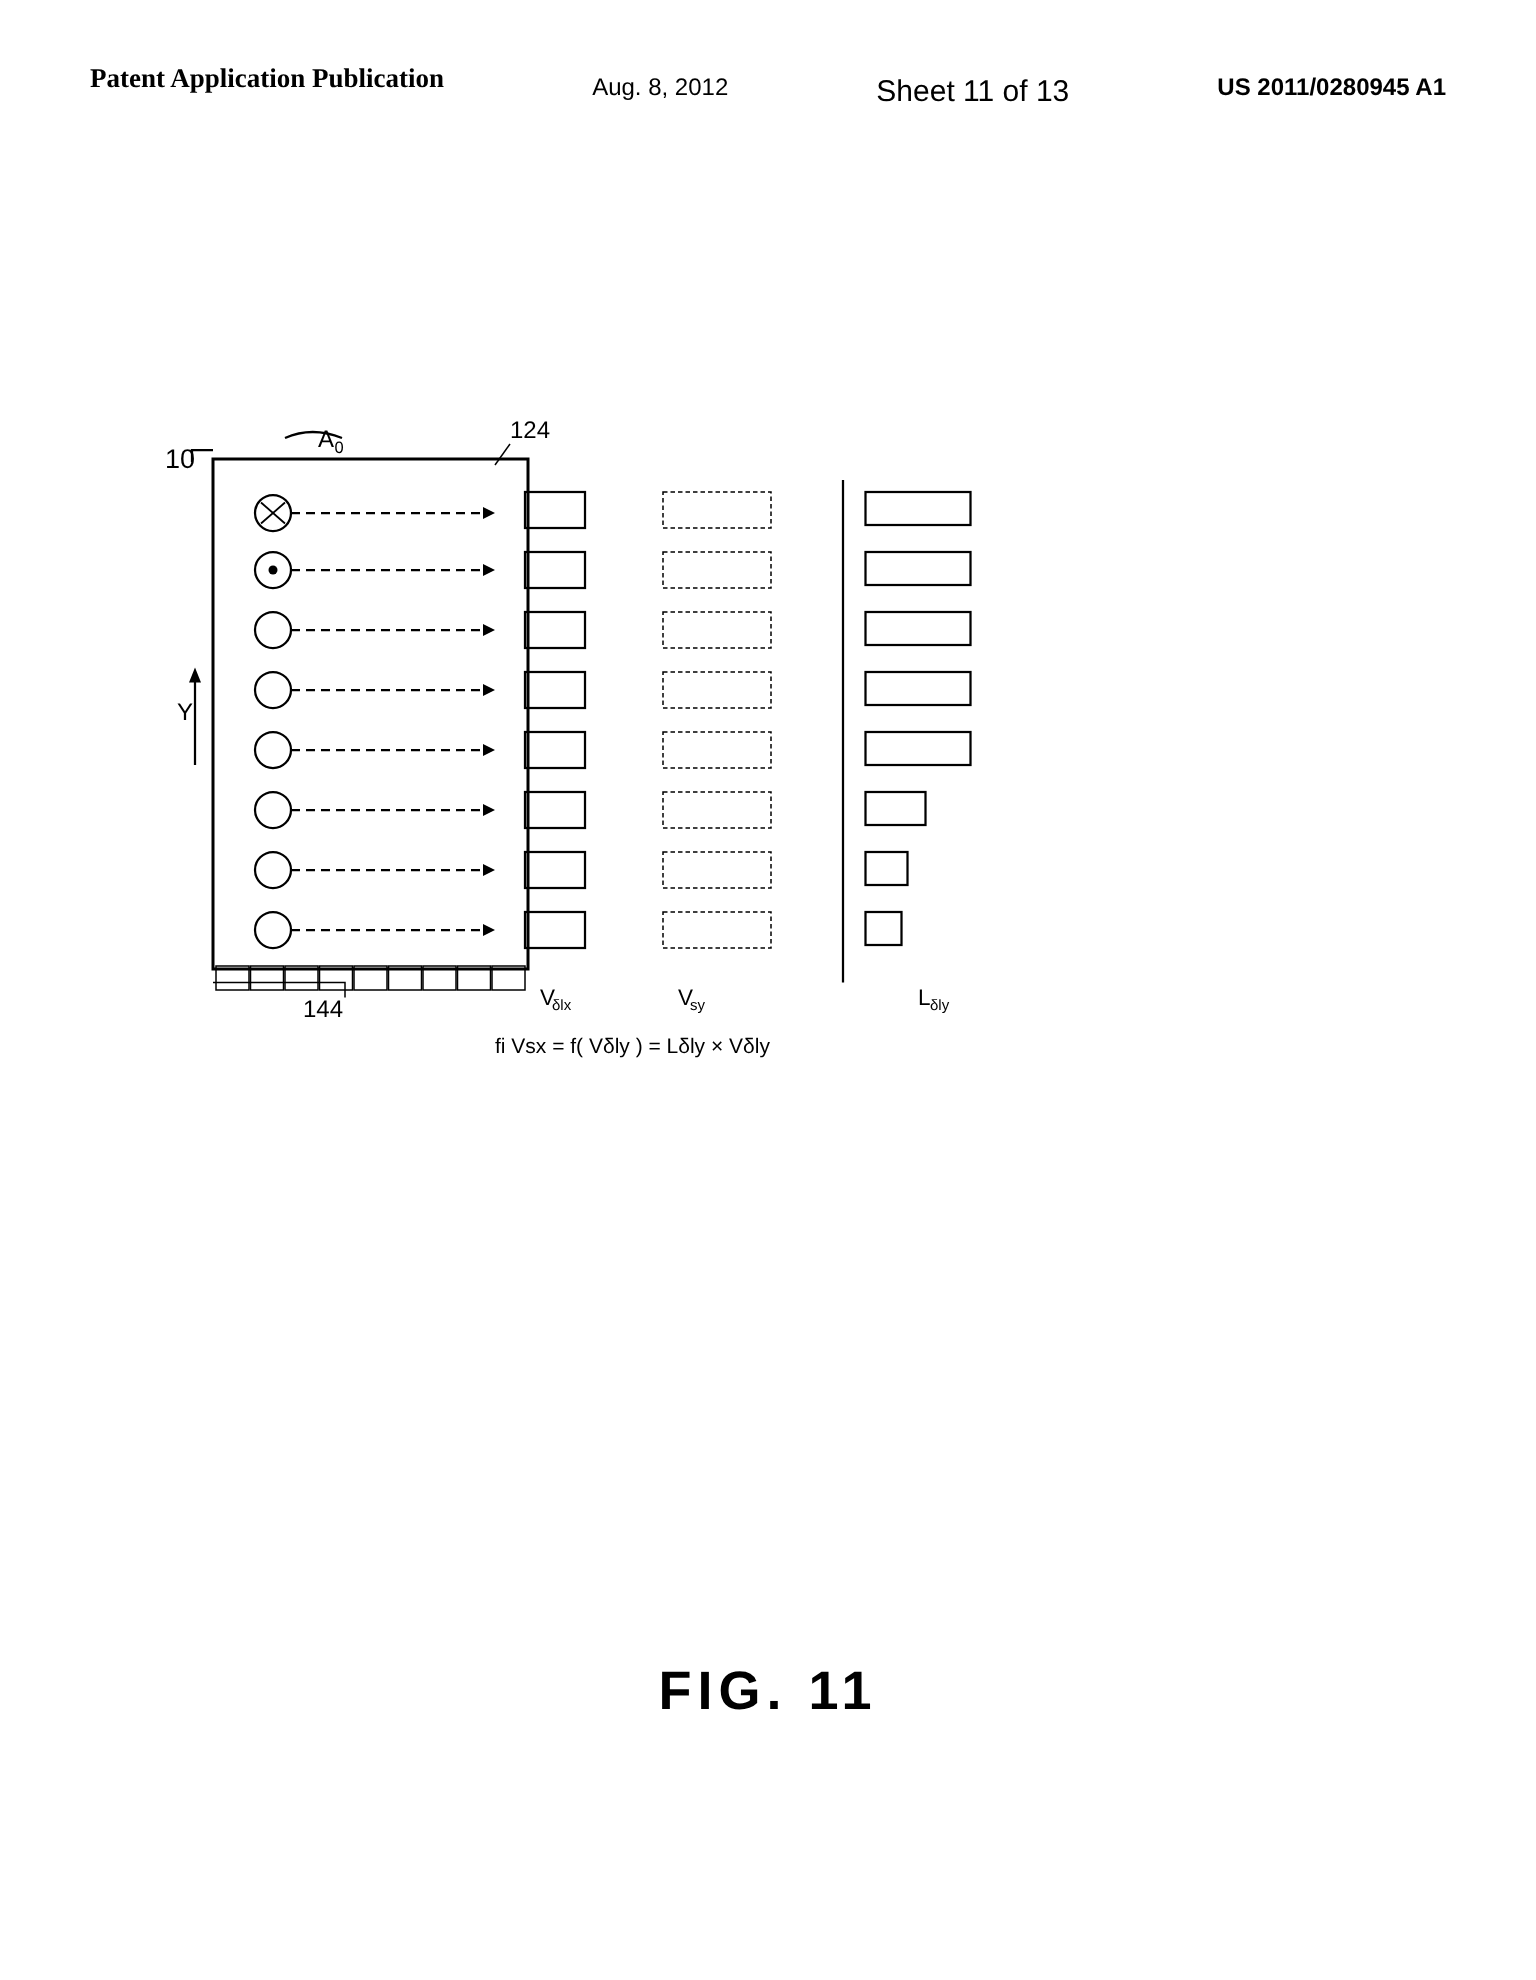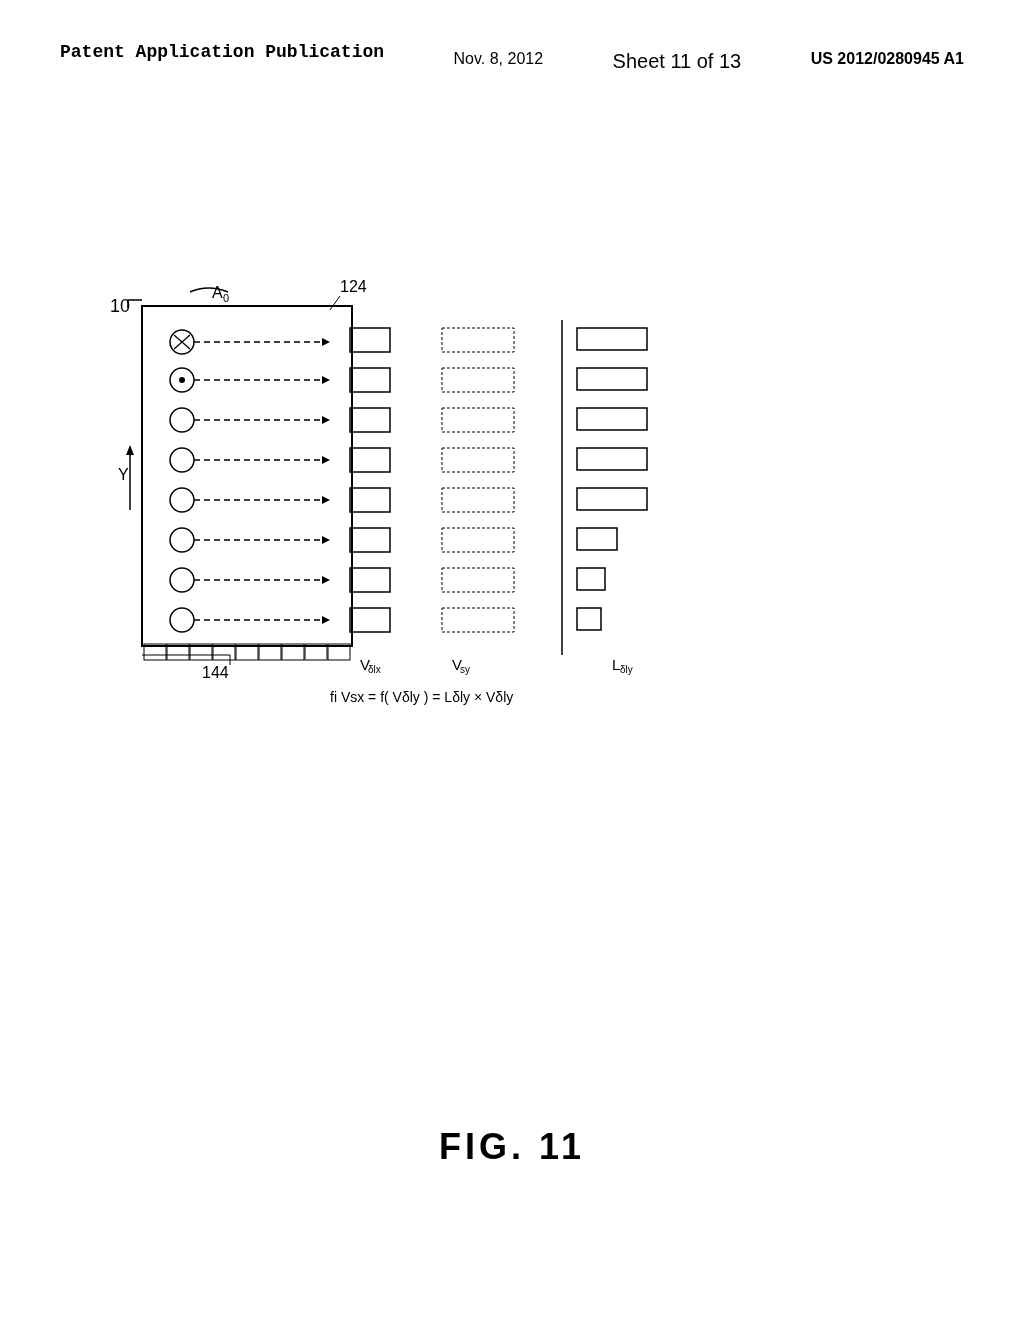--- a/index.html
+++ b/index.html
@@ -27,21 +27,21 @@
       right: 0;
       display: flex;
       align-items: flex-start;
       padding: 0 60px;
       justify-content: space-between;
     }
 
     .header-left {
       font-size: 18px;
       font-weight: bold;
-      font-family: Liberation Mono, monospace;
+      font-family: Liberation Serif, serif;
       line-height: 1.4;
       max-width: 340px;
     }
 
     .header-center {
       font-size: 16px;
       font-family: Arial, sans-serif;
       padding-top: 10px;
     }
 
@@ -68,40 +68,40 @@
 
     
     .diagram-svg {
       display: block;
       margin: 0 auto;
     }
 
     
     .fig-label {
       position: absolute;
-      bottom: 152px;
+      bottom: 172px;
       left: 0;
       right: 0;
       text-align: center;
       font-size: 36px;
       font-family: Arial, sans-serif;
       font-weight: bold;
       letter-spacing: 4px;
     }
   </style>
 </head>
 <body>
 
 <div class="page">
 
   <div class="header">
     <div class="header-left">Patent Application Publication</div>
-    <div class="header-center">Nov. 8, 2012</div>
+    <div class="header-center">Aug. 8, 2012</div>
     <div class="header-sheet">Sheet 11 of 13</div>
-    <div class="header-patent">US 2012/0280945 A1</div>
+    <div class="header-patent">US 2011/0280945 A1</div>
   </div>
 
   <div class="figure-area">
     <svg class="diagram-svg" width="860" height="480" viewBox="0 0 860 480">
 
       <text x="28" y="42" font-family="Arial" font-size="18">10</text>
       <path d="M46,38 L46,30 L60,30" stroke="#000" stroke-width="1.5" fill="none"></path>
 
       <text x="130" y="28" font-family="Arial" font-size="16">A</text>
       <text x="141" y="32" font-family="Arial" font-size="11">0</text>

